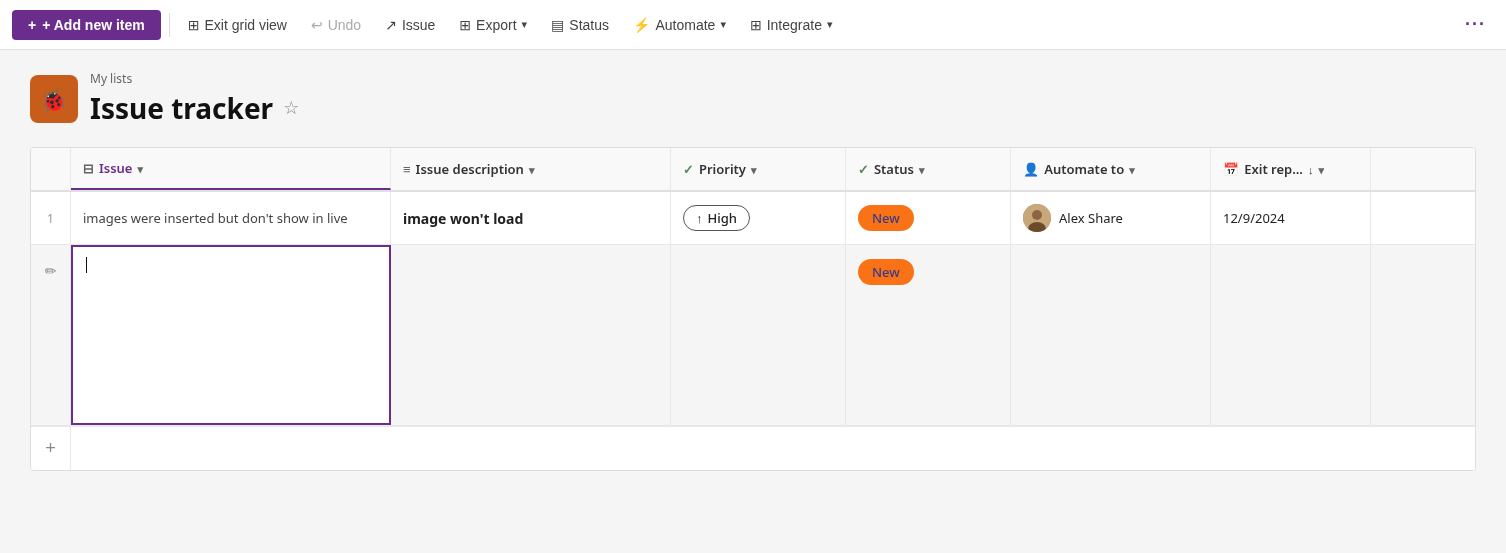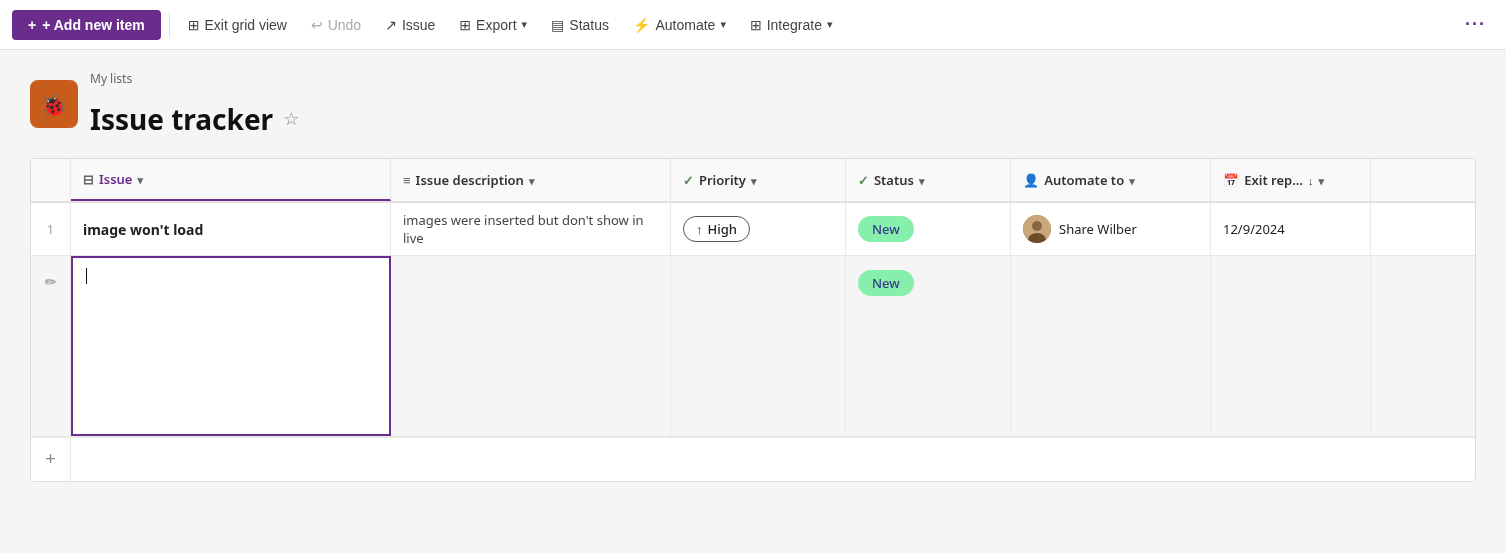--- a/index.html
+++ b/index.html
@@ -90,21 +90,21 @@
       display: flex;
       align-items: center;
       justify-content: center;
       color: #fff;
       font-size: 22px;
       flex-shrink: 0;
     }
     .list-title-area {
       display: flex;
       flex-direction: column;
-      gap: 13px;
+      gap: 2px;
     }
     .list-subtitle {
       font-size: 12px;
       color: #666;
     }
     .list-title-row {
       display: flex;
       align-items: center;
       gap: 8px;
     }
@@ -197,21 +197,21 @@
       border: 1px solid #555;
       border-radius: 20px;
       padding: 3px 12px;
       font-size: 13px;
       font-weight: 500;
       color: #222;
     }
 
     
     .status-badge {
-      background: #86efac;
+      background: #f97316;
       color: #3a3a8c;
       border-radius: 20px;
       padding: 4px 14px;
       font-size: 13px;
       font-weight: 500;
     }
 
     
     .assignee-cell {
       display: flex;
@@ -363,25 +363,25 @@
       <div class="col-header">
         <span class="col-header-icon">📅</span>
         <span>Exit rep...</span>
         <span style="font-size:11px;">↓</span>
         <span class="chevron">▾</span>
       </div>
     </div>
 
     <div class="grid-row">
       <div class="grid-cell row-num">1</div>
+      <div class="grid-cell desc-cell">
+        <span>images were inserted but don't show in live</span>
+      </div>
       <div class="grid-cell issue-cell">
         <span>image won't load</span>
-      </div>
-      <div class="grid-cell desc-cell">
-        <span>images were inserted but don't show in live</span>
       </div>
       <div class="grid-cell">
         <span class="priority-badge">
           <span style="font-size:13px;">↑</span>
           <span>High</span>
         </span>
       </div>
       <div class="grid-cell">
         <span class="status-badge">
           <span>New</span>
@@ -389,21 +389,21 @@
       </div>
       <div class="grid-cell">
         <div class="assignee-cell">
           <div class="avatar-img">
             <svg width="28" height="28" viewBox="0 0 28 28" xmlns="http://www.w3.org/2000/svg">
               <circle cx="14" cy="14" r="14" fill="#c8a87a"></circle>
               <circle cx="14" cy="11" r="5" fill="#8b6644"></circle>
               <ellipse cx="14" cy="25" rx="9" ry="7" fill="#6b4c2a"></ellipse>
             </svg>
           </div>
-          <span>Share Wilber</span>
+          <span>Alex Share</span>
         </div>
       </div>
       <div class="grid-cell">
         <span>12/9/2024</span>
       </div>
     </div>
 
     <div class="grid-row" style="background:#f5f5f5; min-height:180px;">
       <div class="grid-cell row-num" style="border-right:1px solid #e8e8e8; background:#f5f5f5; align-items:flex-start; padding-top:12px;">
         <button class="row-edit-btn">

